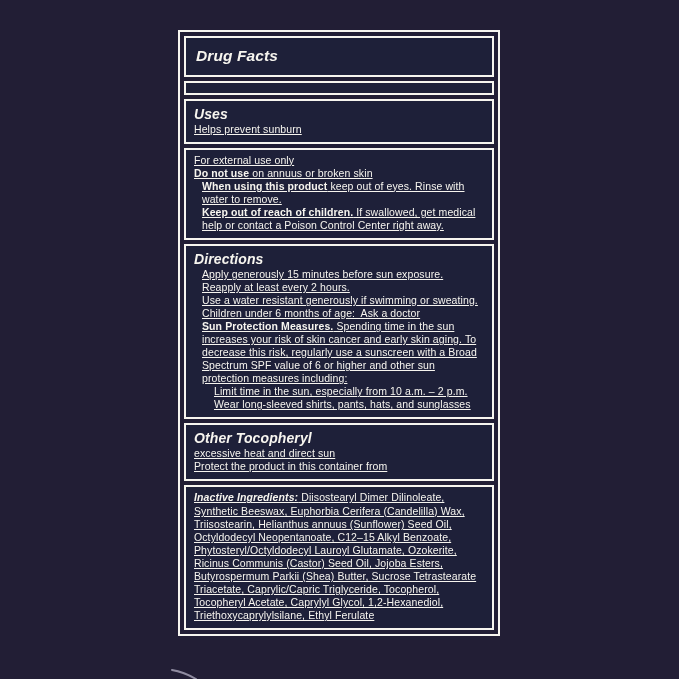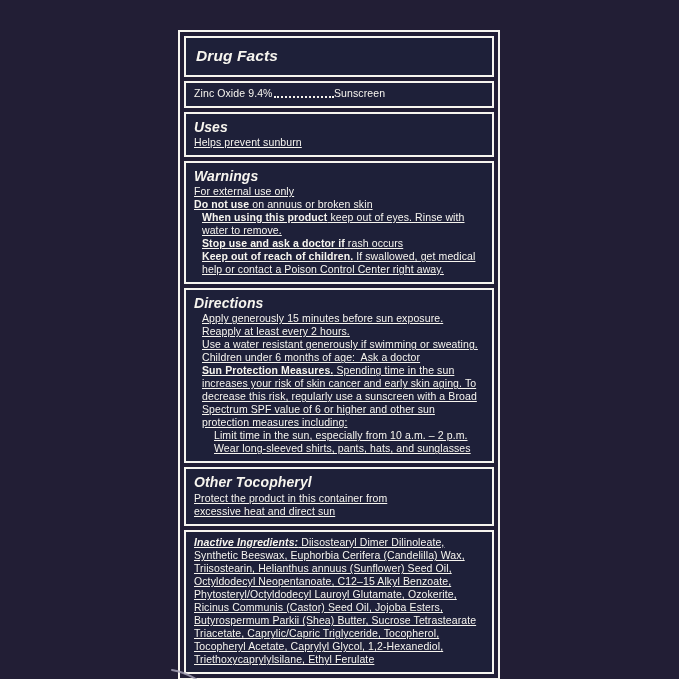--- a/index.html
+++ b/index.html
@@ -57,58 +57,49 @@
 </head>
 <body>
 
 <div class="label">
 
   <div class="sec sec-drugfacts">
     <div class="df-title">Drug Facts</div>
   </div>
 
   <div class="sec">
-    <div class="ai-row">
-      <span class="ai-name-wrap">
-        <span>Zinc Oxide 9.4%</span>
-        <span class="leader"></span>
-      </span>
-      <span>Sunscreen</span>
-    </div>
   </div>
 
   <div class="sec">
     <div class="sec-title">Uses</div>
     <p class="ln">Helps prevent sunburn</p>
   </div>
 
   <div class="sec">
-    <div class="sec-title">Warnings</div>
     <p class="ln"><b></b><span>For external use only</span></p>
     <p class="ln"><b>Do not use</b><span> on annuus or broken skin</span></p>
     <p class="ln ind1"><b>When using this product</b><span> keep out of eyes. Rinse with water to remove.</span></p>
-    <p class="ln ind1"><b>Stop use and ask a doctor if</b><span> rash occurs</span></p>
     <p class="ln ind1"><b>Keep out of reach of children.</b><span> If swallowed, get medical help or contact a Poison Control Center right away.</span></p>
   </div>
 
   <div class="sec">
     <div class="sec-title">Directions</div>
     <p class="ln ind1"><b></b><span>Apply generously 15 minutes before sun exposure.</span></p>
     <p class="ln ind1"><b></b><span>Reapply at least every 2 hours.</span></p>
     <p class="ln ind1"><b></b><span>Use a water resistant generously if swimming or sweating.</span></p>
     <p class="ln ind1"><b></b><span>Children under 6 months of age:&nbsp; Ask a doctor</span></p>
     <p class="ln ind1"><b>Sun Protection Measures.</b><span> Spending time in the sun increases your risk of skin cancer and early skin aging. To decrease this risk, regularly use a sunscreen with a Broad Spectrum SPF value of 6 or higher and other sun protection measures including:</span></p>
     <p class="ln ind2"><b></b><span>Limit time in the sun, especially from 10 a.m. – 2 p.m.</span></p>
     <p class="ln ind2"><b></b><span>Wear long-sleeved shirts, pants, hats, and sunglasses</span></p>
   </div>
 
   <div class="sec">
     <div class="sec-title">Other Tocopheryl</div>
+    <p class="ln">excessive heat and direct sun</p>
     <p class="ln">Protect the product in this container from</p>
-    <p class="ln">excessive heat and direct sun</p>
   </div>
 
   <div class="sec">
     <p class="ln"><span class="sec-title" style="font-size:10.5px;">Inactive Ingredients:</span><span> Diisostearyl Dimer Dilinoleate, Synthetic Beeswax, Euphorbia Cerifera (Candelilla) Wax, Triisostearin, Helianthus annuus (Sunflower) Seed Oil, Octyldodecyl Neopentanoate, C12–15 Alkyl Benzoate, Phytosteryl/Octyldodecyl Lauroyl Glutamate, Ozokerite, Ricinus Communis (Castor) Seed Oil, Jojoba Esters, Butyrospermum Parkii (Shea) Butter, Sucrose Tetrastearate Triacetate, Caprylic/Capric Triglyceride, Tocopherol, Tocopheryl Acetate, Caprylyl Glycol, 1,2-Hexanediol, Triethoxycaprylylsilane, Ethyl Ferulate</span></p>
   </div>
 
 </div>
 
 <svg class="tube-curve" width="60" height="17" viewBox="0 0 60 17">
   <path d="M14,8 Q26,10 38,17" fill="none" stroke="#a3a0b4" stroke-width="2" stroke-linecap="round" opacity="0.85"></path>

